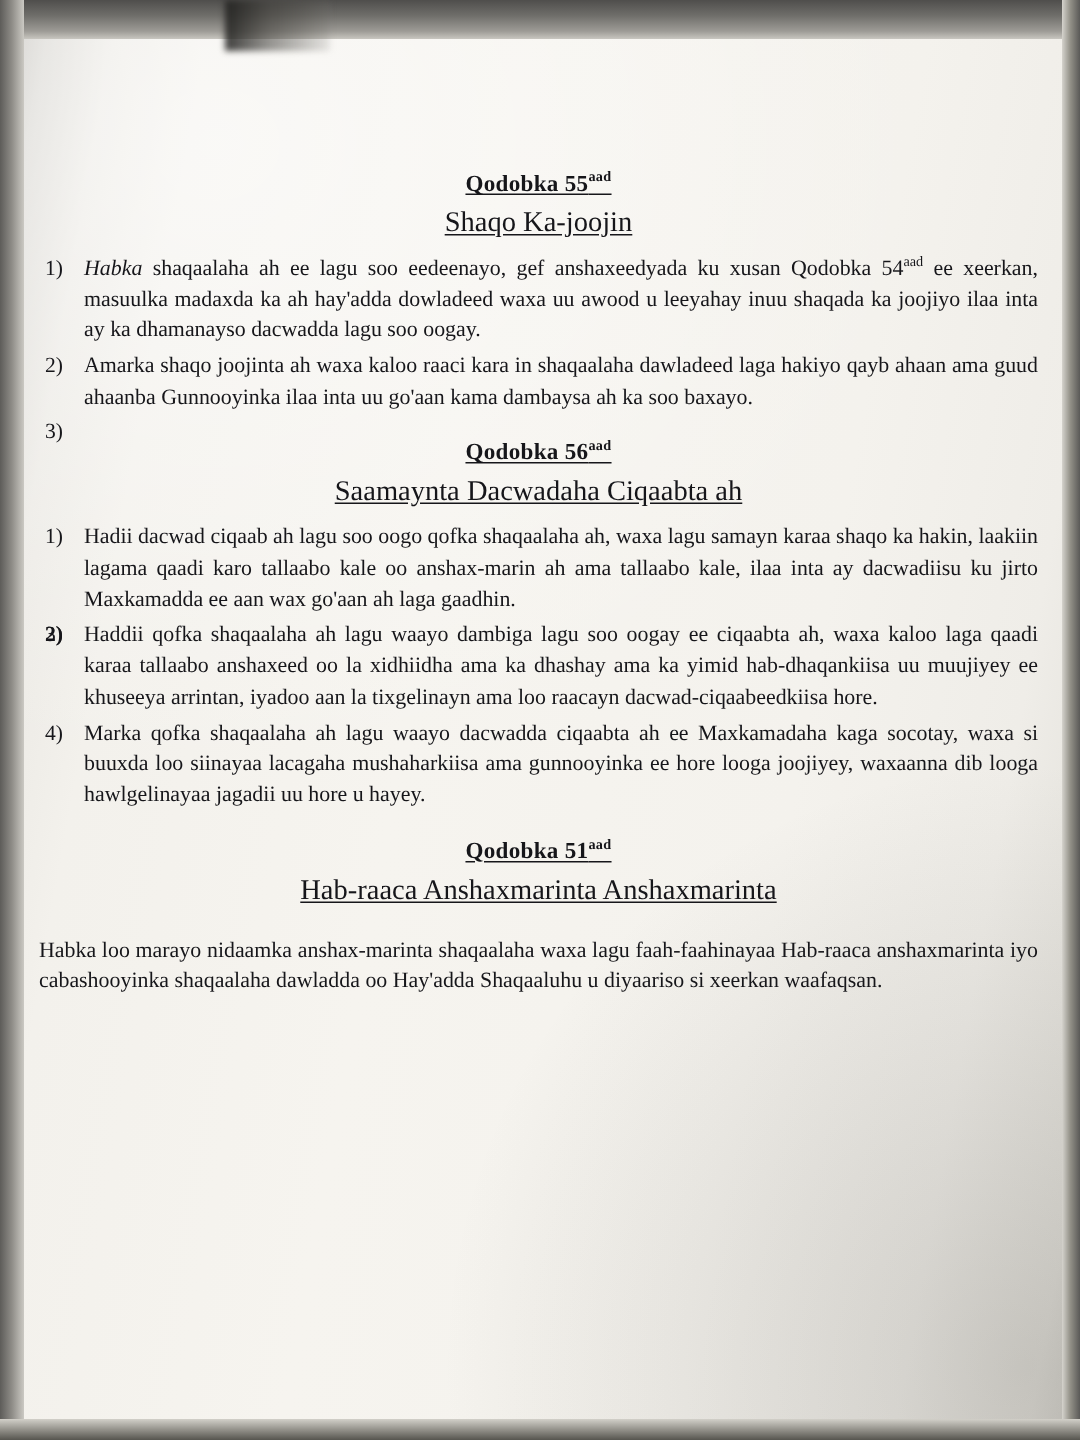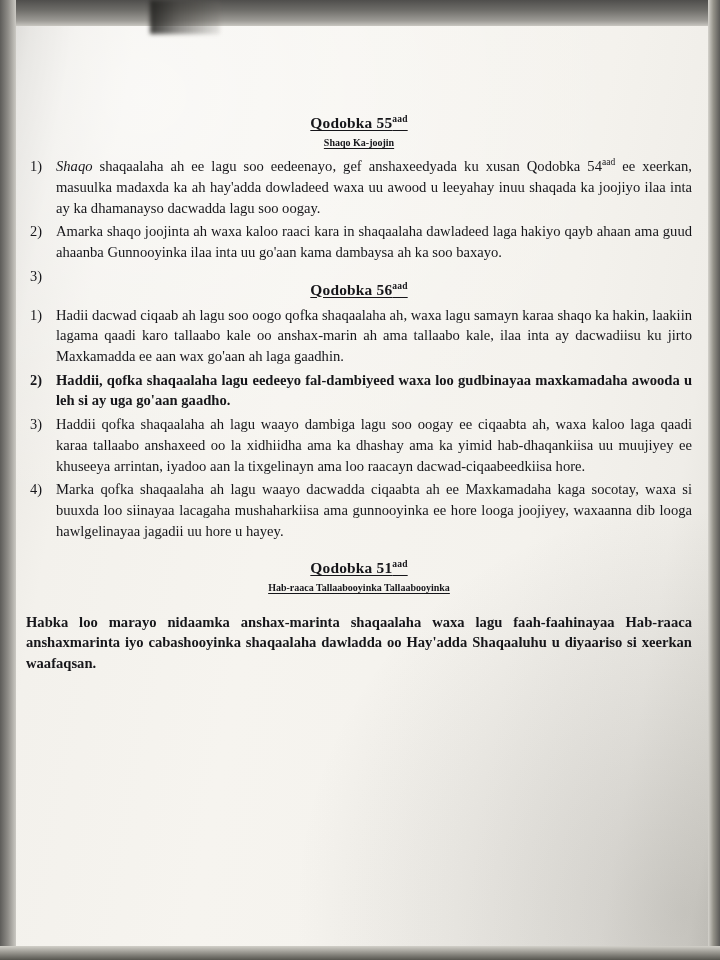--- a/index.html
+++ b/index.html
@@ -85,22 +85,22 @@
     text-decoration: underline;
     text-underline-offset: 2px;
   }
   .section-title .sup {
     font-size: 9.5px;
     vertical-align: super;
     font-weight: bold;
   }
   .subtitle {
     text-align: center;
-    font-weight: bold;
-    font-size: 10px;
+    font-weight: normal;
+    font-size: 19px;
     margin: 2px 0 6px 0;
   }
   .subtitle .t {
     text-decoration: underline;
     text-underline-offset: 2px;
   }
   .block { margin-bottom: 6px; }
   .head-block { margin-top: 2px; margin-bottom: 4px; }
   .gap-before { margin-top: 16px; }
 
@@ -119,21 +119,20 @@
     position: absolute;
     left: 4px;
     top: 0;
     width: 24px;
     text-align: left;
     font-size: 14.4px;
   }
   .para {
     text-align: justify;
     margin: 16px 0 0 0;
-    font-weight: bold;
   }
   .b { font-weight: normal; }
   .i { font-style: italic; }
   .sup-small {
     font-size: 9.5px;
     vertical-align: super;
   }
   li.bold-item { font-weight: bold; }
 </style>
 </head>
@@ -154,61 +153,63 @@
         <span class="t"><span>Qodobka 55</span><span class="sup">aad</span></span>
       </h2>
       <div class="subtitle">
         <span class="t">Shaqo Ka-joojin</span>
       </div>
     </div>
 
     <ol class="list">
       <li>
         <span class="num">1)</span>
-        <span><span class="i">Shaqo</span><span> shaqaalaha ah ee lagu soo eedeenayo, gef anshaxeedyada ku xusan Qodobka 54<span class="sup-small">aad</span> ee xeerkan, masuulka madaxda ka ah hay'adda dowladeed waxa uu awood u leeyahay inuu shaqada ka joojiyo ilaa inta ay ka dhamanayso dacwadda lagu soo oogay.</span></span>
+        <span><span class="i">Habka</span><span> shaqaalaha ah ee lagu soo eedeenayo, gef anshaxeedyada ku xusan Qodobka 54<span class="sup-small">aad</span> ee xeerkan, masuulka madaxda ka ah hay'adda dowladeed waxa uu awood u leeyahay inuu shaqada ka joojiyo ilaa inta ay ka dhamanayso dacwadda lagu soo oogay.</span></span>
       </li>
       <li>
         <span class="num">2)</span>
         <span>Amarka shaqo joojinta ah waxa kaloo raaci kara in shaqaalaha dawladeed laga hakiyo qayb ahaan ama guud ahaanba <span class="b">Gunnooyinka</span> ilaa inta uu go'aan kama dambaysa ah ka soo baxayo.</span>
       </li>
       <li>
         <span class="num">3)</span>
       </li>
     </ol>
 
     <div class="block head-block gap-before">
       <h2 class="section-title">
         <span class="t"><span>Qodobka 56</span><span class="sup">aad</span></span>
       </h2>
+      <div class="subtitle">
+        <span class="t">Saamaynta Dacwadaha Ciqaabta ah</span>
+      </div>
     </div>
 
     <ol class="list">
       <li>
         <span class="num">1)</span>
         <span>Hadii dacwad ciqaab ah lagu soo oogo qofka shaqaalaha ah, waxa lagu samayn karaa shaqo ka hakin, laakiin lagama qaadi karo tallaabo kale oo anshax-marin ah ama tallaabo kale, ilaa inta ay dacwadiisu ku jirto Maxkamadda ee aan wax go'aan ah laga gaadhin.</span>
       </li>
       <li class="bold-item">
         <span class="num">2)</span>
-        <span>Haddii, qofka shaqaalaha lagu eedeeyo fal-dambiyeed waxa loo gudbinayaa maxkamadaha awooda u leh si ay uga go'aan gaadho.</span>
       </li>
       <li>
         <span class="num">3)</span>
         <span>Haddii qofka shaqaalaha ah lagu waayo dambiga lagu soo oogay ee ciqaabta ah, waxa kaloo laga qaadi karaa tallaabo anshaxeed oo la xidhiidha ama ka dhashay ama ka yimid hab-dhaqankiisa uu muujiyey ee khuseeya arrintan, iyadoo aan la tixgelinayn ama loo raacayn dacwad-ciqaabeedkiisa hore.</span>
       </li>
       <li>
         <span class="num">4)</span>
         <span>Marka qofka shaqaalaha ah lagu waayo dacwadda ciqaabta ah ee Maxkamadaha kaga socotay, waxa si buuxda loo siinayaa lacagaha mushaharkiisa ama <span class="b">gunnooyinka</span> ee hore looga joojiyey, waxaanna dib looga hawlgelinayaa jagadii uu hore u hayey.</span>
       </li>
     </ol>
 
     <div class="block head-block gap-before">
       <h2 class="section-title">
         <span class="t"><span>Qodobka 51</span><span class="sup">aad</span></span>
       </h2>
       <div class="subtitle">
-        <span class="t">Hab-raaca Tallaabooyinka Tallaabooyinka</span>
+        <span class="t">Hab-raaca Anshaxmarinta Anshaxmarinta</span>
       </div>
     </div>
 
     <p class="para">Habka loo marayo nidaamka anshax-marinta shaqaalaha waxa lagu faah-faahinayaa Hab-raaca anshaxmarinta iyo cabashooyinka shaqaalaha dawladda oo Hay'adda Shaqaaluhu u diyaariso si xeerkan waafaqsan.</p>
 
   </div>
 </div>
 
 </body></html>

